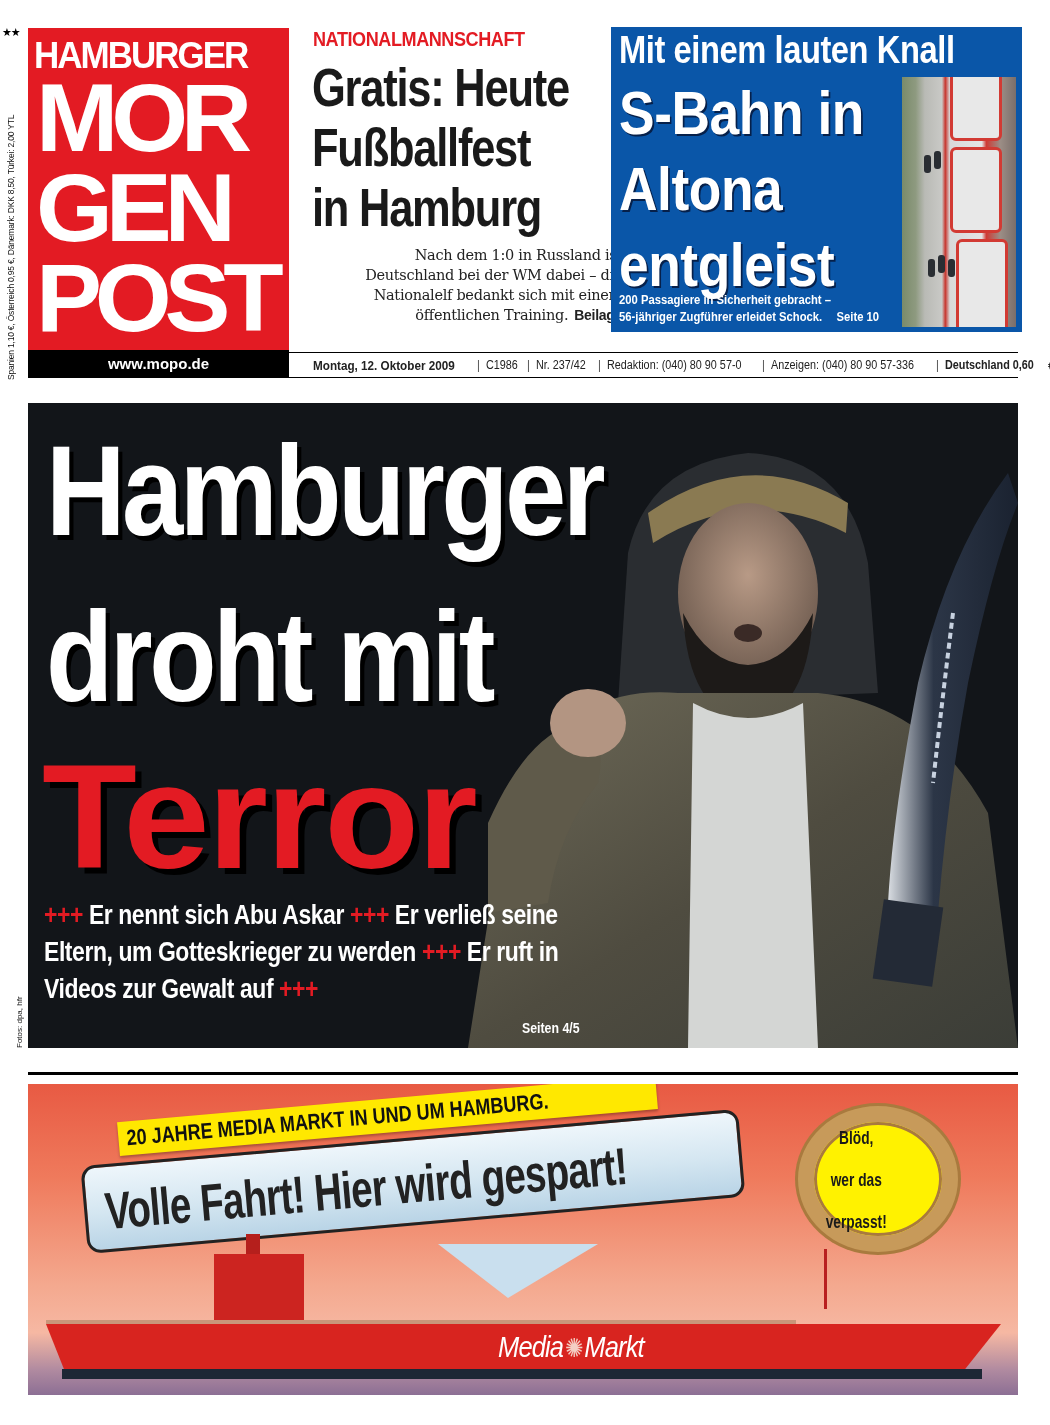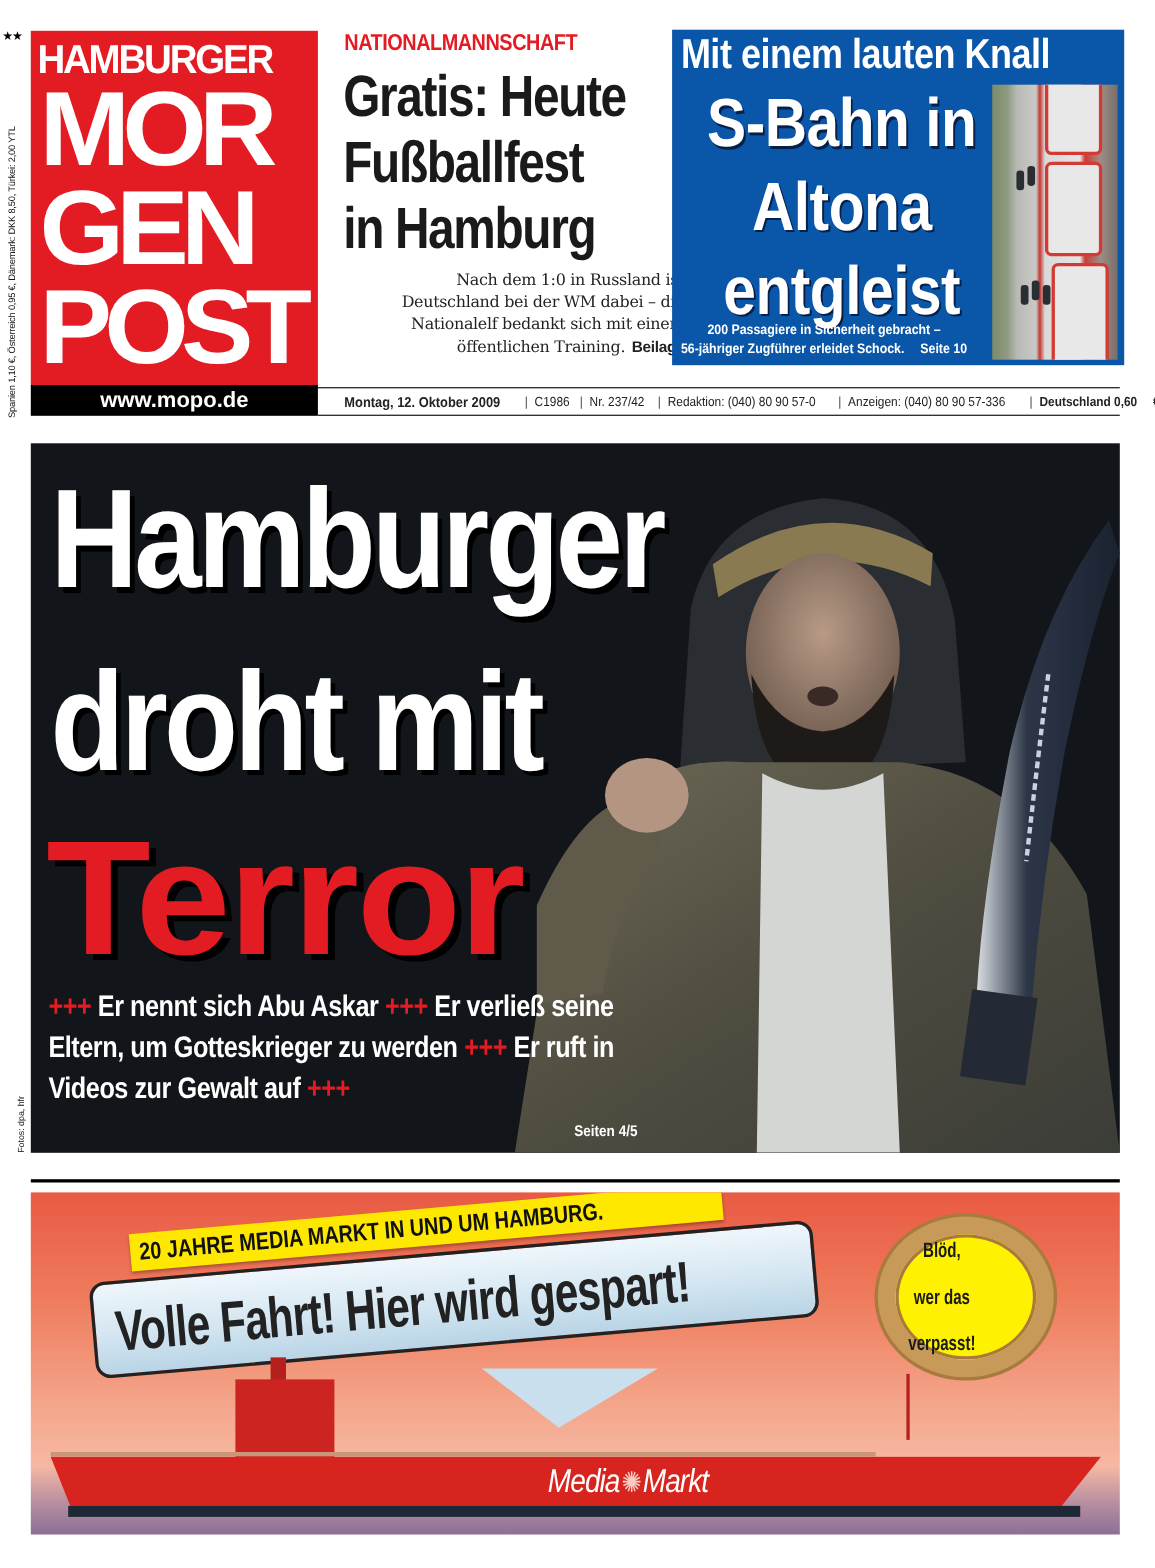--- a/index.html
+++ b/index.html
@@ -41,21 +41,21 @@
       line-height: 1; font-family: "Liberation Sans", sans-serif;
       transform: scaleX(1.03); transform-origin: 0 0;
     }
     .logo .b1 { top: 42px; }
     .logo .b2 { top: 132px; }
     .logo .b3 { top: 222px; }
 
     .url-bar {
       left: 28px; top: 350px; width: 261px; height: 28px;
       background: #000; color: #fff; text-align: center;
-      font-weight: 900; font-size: 20px; line-height: 28px;
+      font-weight: 900; font-size: 15px; line-height: 28px;
       font-family: "Liberation Sans", sans-serif;
     }
 
     
     .kicker {
       left: 313px; top: 27px; color: #e31b23; font-weight: 700; font-size: 21px;
       letter-spacing: -0.5px; transform: scaleX(0.86); transform-origin: 0 0;
       font-family: "Liberation Sans", sans-serif; white-space: nowrap;
     }
     .teaser-head {
@@ -67,21 +67,21 @@
     .teaser-body {
       left: 332px; top: 245px; width: 290px; color: #222;
       font-family: "DejaVu Serif", serif; font-size: 14.5px; line-height: 20px;
       letter-spacing: -0.3px;
       text-align: right;
     }
     .teaser-body .ref { font-family: "Liberation Sans", sans-serif; font-weight: 700; font-size: 14px; margin-left: 6px; }
 
     
     .bluebox {
-      left: 611px; top: 27px; width: 411px; height: 305px; background: #0a56a8; text-align: center;
+      left: 611px; top: 27px; width: 411px; height: 305px; background: #0a56a8;
     }
     .bluebox .bk {
       position: absolute; left: 8px; top: 2px; color: #fff; font-weight: 700;
       font-size: 38px; letter-spacing: -0.5px; white-space: nowrap;
       transform: scaleX(0.86); transform-origin: 0 0;
     }
     .bluebox .bh {
       position: absolute; left: 8px; top: 48px; width: 340px; color: #fff; font-weight: 700;
       font-size: 62px; line-height: 76px; letter-spacing: -0.5px;
       transform: scaleX(0.86); transform-origin: 0 0;

